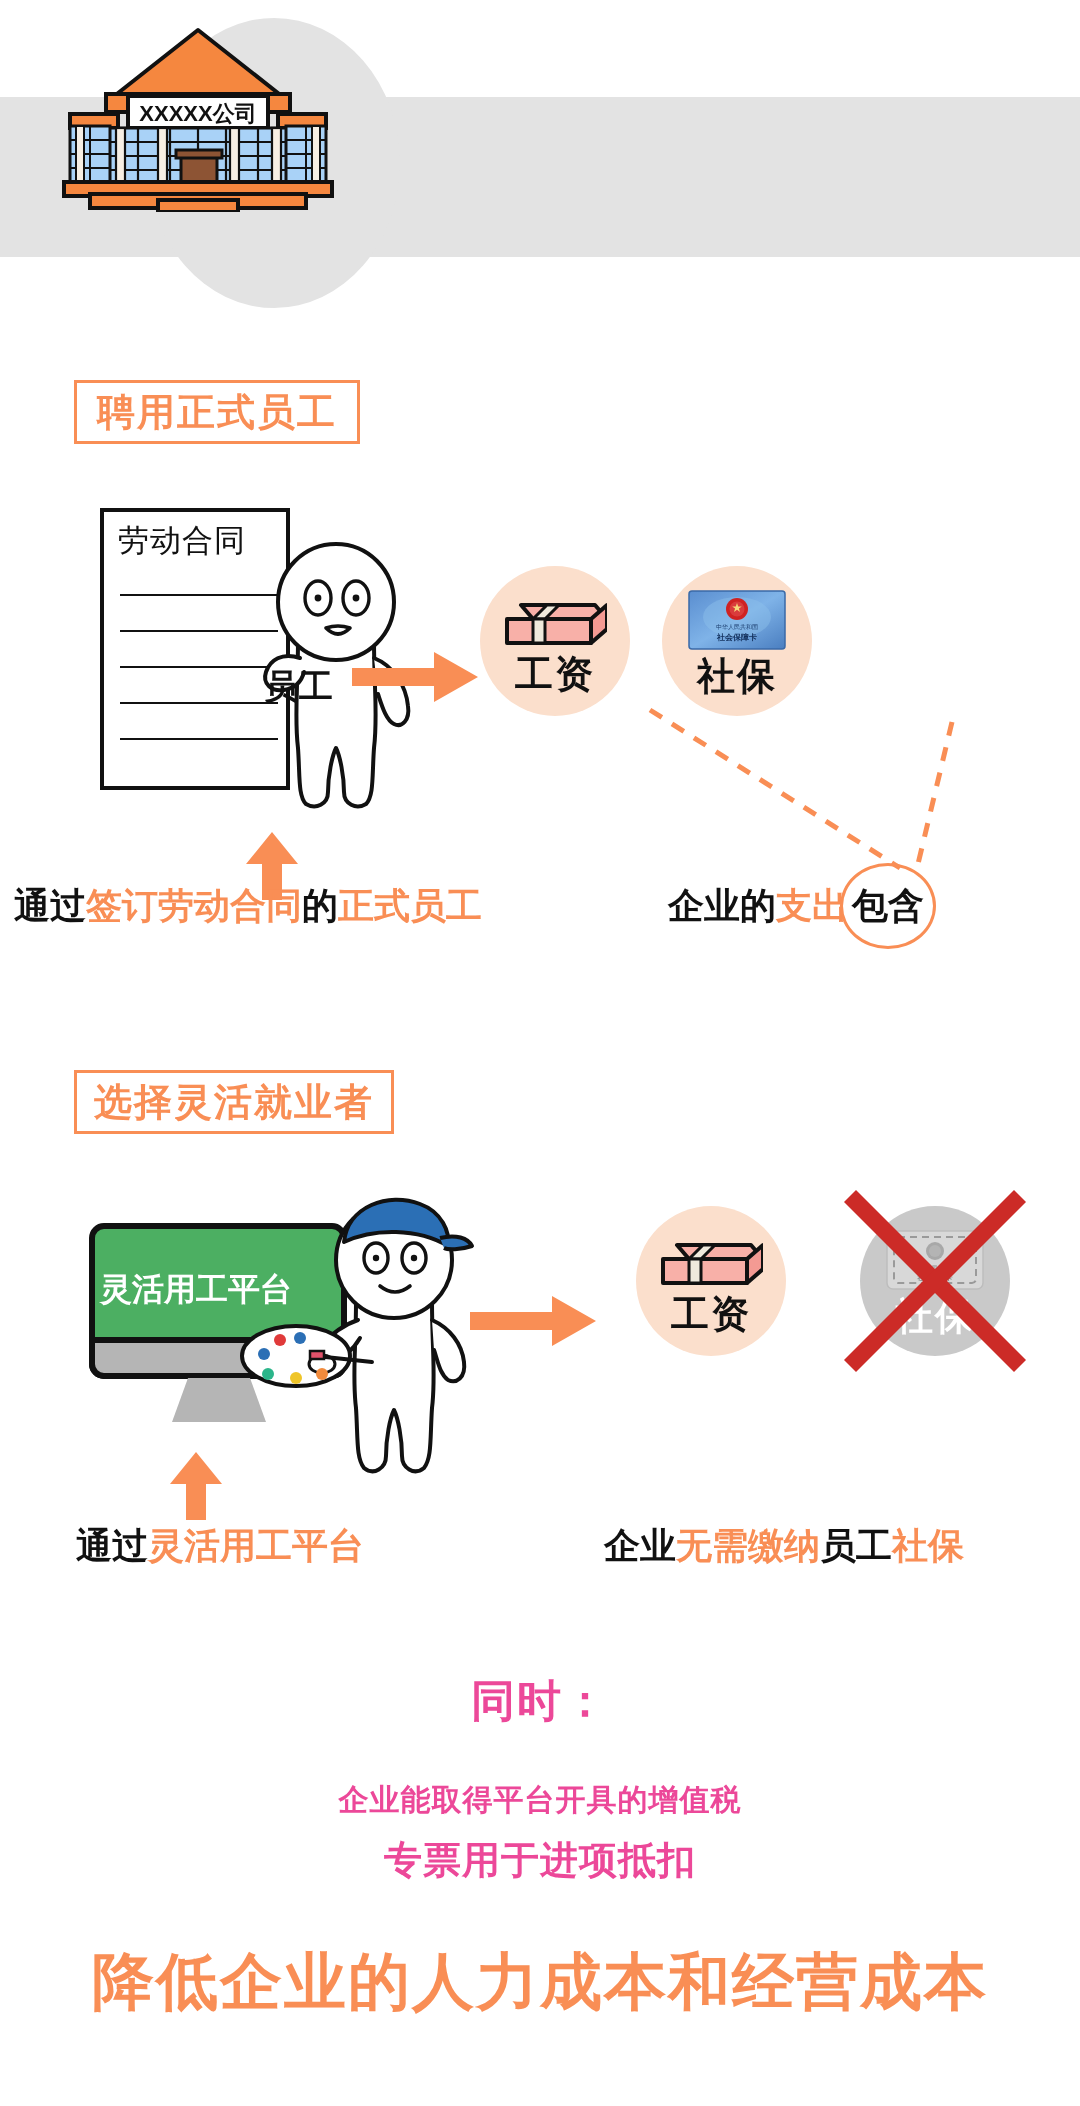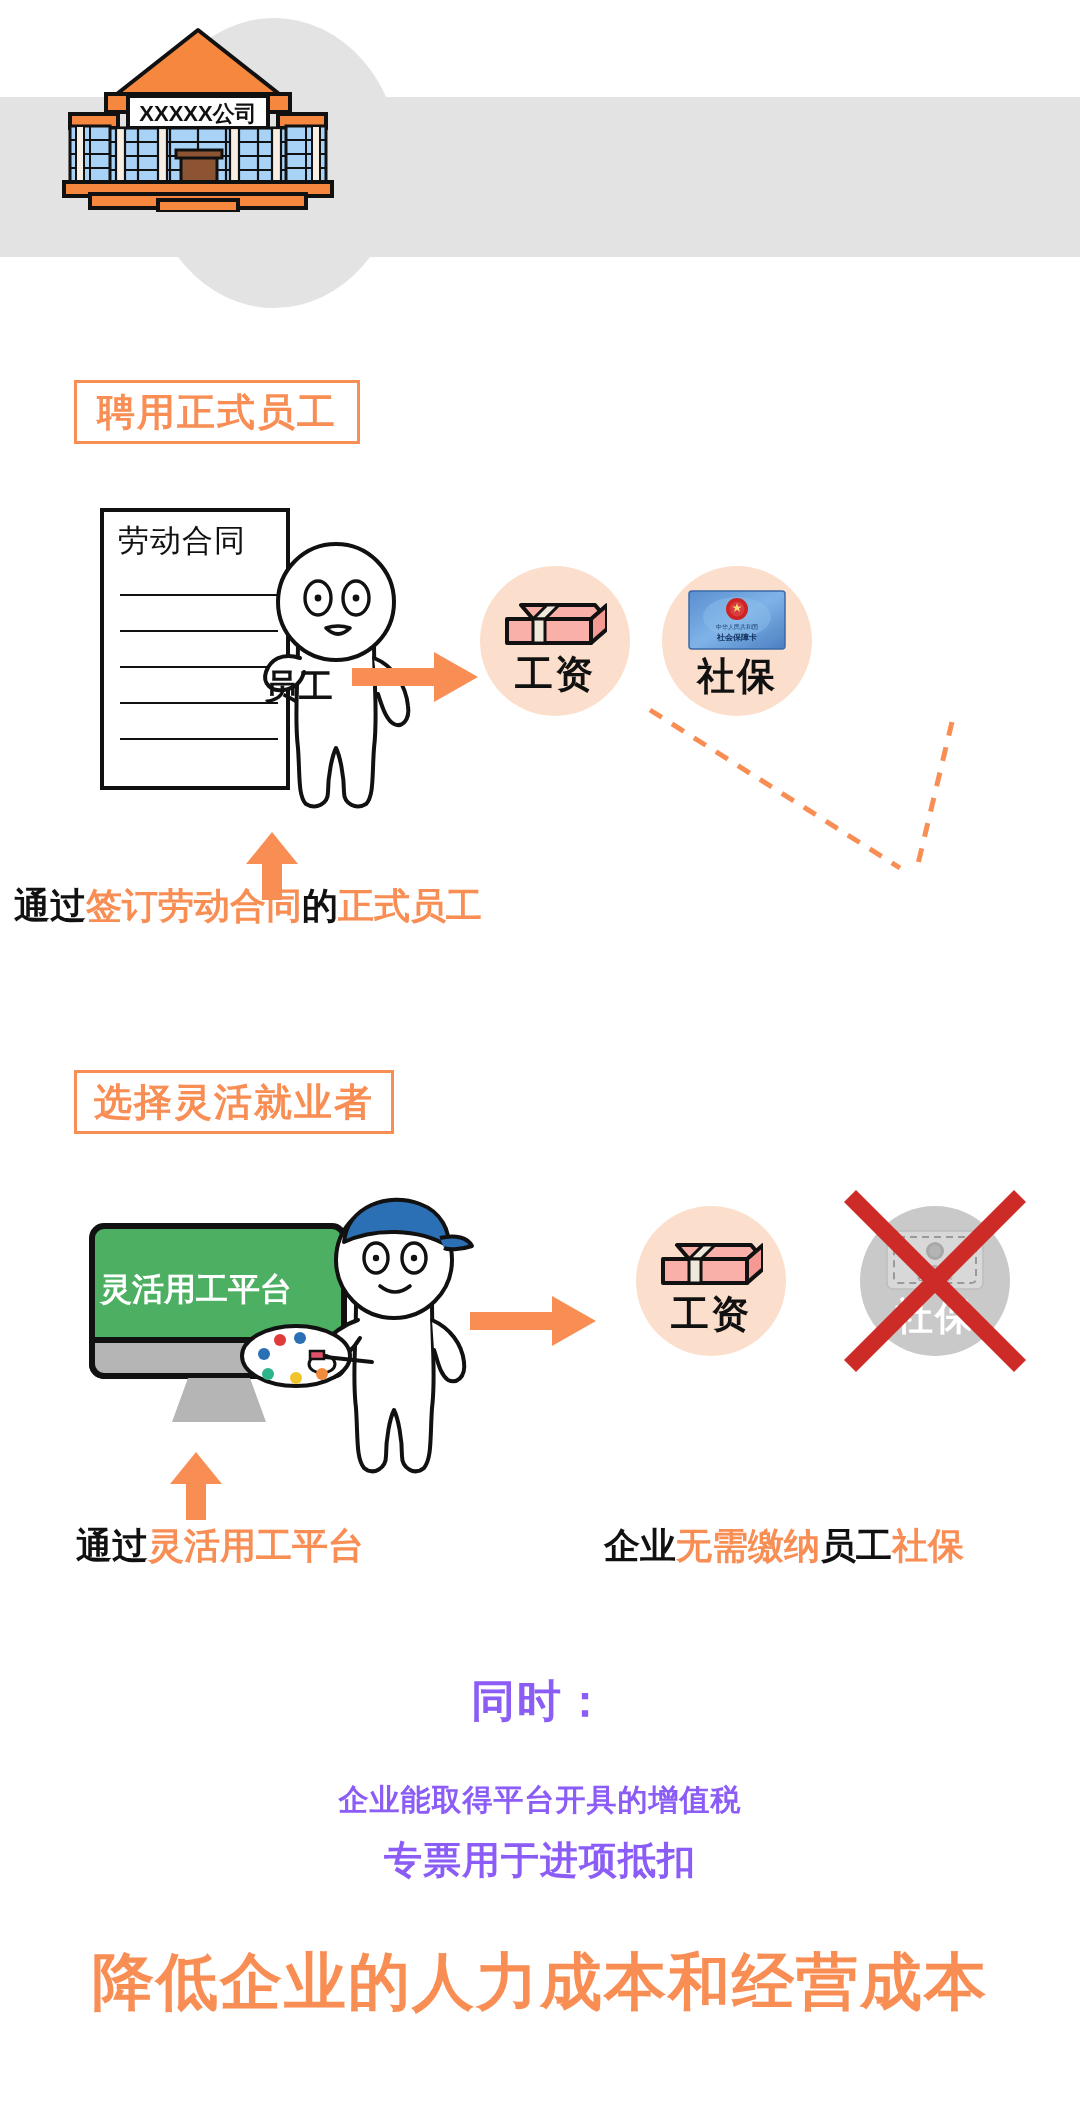--- a/index.html
+++ b/index.html
@@ -100,21 +100,21 @@
     border: 3px solid #f98e55; border-radius: 50%;
     pointer-events: none;
   }
 
   
   .monitor { position: absolute; left: 88px; top: 1222px; width: 262px; height: 220px; }
 
   
   .bottom-text {
     position: absolute; width: 1080px; text-align: center;
-    font-weight: 800; color: #8b5cf6; white-space: nowrap;
+    font-weight: 800; color: #ec4899; white-space: nowrap;
   }
   #b-tongshi { top: 1672px; font-size: 44px; letter-spacing: 2px; }
   #b-line1 { top: 1780px; font-size: 30px; letter-spacing: 1px; }
   #b-line2 { top: 1835px; font-size: 38px; letter-spacing: 1px; }
   #b-final {
     top: 1940px; font-size: 62px; color: #f98e55; font-weight: 900; letter-spacing: 2px;
   }
 </style>
 </head>
 <body>
@@ -252,20 +252,23 @@
   </svg>
 
   <svg class="arrow-up" style="left:246px; top:832px; width:52px; height:68px;" viewBox="0 0 52 68">
     <path d="M26 0 L52 32 H36 V68 H16 V32 H0 Z" fill="#f98e55"></path>
   </svg>
 
   <div class="caption" style="left:14px; top:888px;">
     <span class="b">通过</span><span class="o">签订劳动合同</span><span class="b">的</span><span class="o">正式员工</span>
   </div>
 
+  <div class="caption" style="left:668px; top:888px;">
+    <span class="b">企业的</span><span class="o">支出</span><span class="circled"><span class="circle-outline"></span><span class="b">包含</span></span>
+  </div>
 
   <div class="sec-box" id="sec2">
     <span>选择灵活就业者</span>
   </div>
 
   <svg class="monitor" viewBox="0 0 262 220">
     <rect x="4" y="4" width="252" height="150" rx="12" fill="#4caf62" stroke="#111" stroke-width="6"></rect>
     <path d="M4 118 H256 V142 a12 12 0 0 1 -12 12 H16 a12 12 0 0 1 -12 -12 Z" fill="#b5b5b5" stroke="#111" stroke-width="6"></path>
     <text x="108" y="78" font-family="Liberation Sans, sans-serif" font-size="32" font-weight="900" fill="#ffffff" text-anchor="middle">灵活用工平台</text>
     <polygon points="100,156 162,156 178,200 84,200" fill="#b5b5b5"></polygon>

